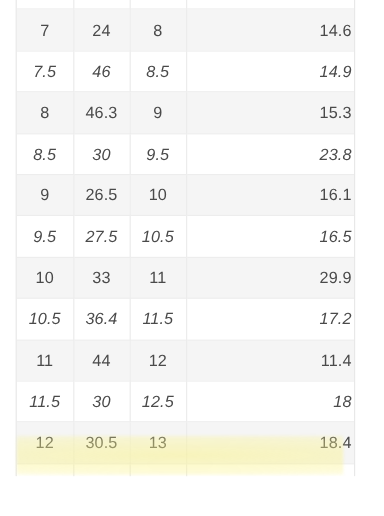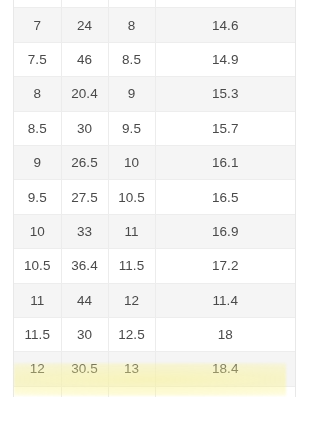--- a/index.html
+++ b/index.html
@@ -63,24 +63,26 @@
     font-size: 13.5px;
     color: #4a4a4a;
     border-right: 1px solid #ececec;
     border-bottom: 1px solid #ededed;
     letter-spacing: 0.1px;
     white-space: nowrap;
     overflow: hidden;
   }
   #size-table td:last-child {
     border-right: none;
+    text-align: right;
   }
 
   #size-table tr.even td {
     background: #ffffff;
+    font-style: italic;
   }
   #size-table tr.odd td {
     background: #f5f5f5;
   }
 
   
   #highlight-stroke {
     position: absolute;
     left: 14px;
     top: 363px;
@@ -130,47 +132,47 @@
             <td>14.6</td>
           </tr>
           <tr class="even">
             <td>7.5</td>
             <td>46</td>
             <td>8.5</td>
             <td>14.9</td>
           </tr>
           <tr class="odd">
             <td>8</td>
-            <td>20.4</td>
+            <td>46.3</td>
             <td>9</td>
             <td>15.3</td>
           </tr>
           <tr class="even">
             <td>8.5</td>
             <td>30</td>
             <td>9.5</td>
-            <td>15.7</td>
+            <td>23.8</td>
           </tr>
           <tr class="odd">
             <td>9</td>
             <td>26.5</td>
             <td>10</td>
             <td>16.1</td>
           </tr>
           <tr class="even">
             <td>9.5</td>
             <td>27.5</td>
             <td>10.5</td>
             <td>16.5</td>
           </tr>
           <tr class="odd">
             <td>10</td>
             <td>33</td>
             <td>11</td>
-            <td>16.9</td>
+            <td>29.9</td>
           </tr>
           <tr class="even">
             <td>10.5</td>
             <td>36.4</td>
             <td>11.5</td>
             <td>17.2</td>
           </tr>
           <tr class="odd">
             <td>11</td>
             <td>44</td>

